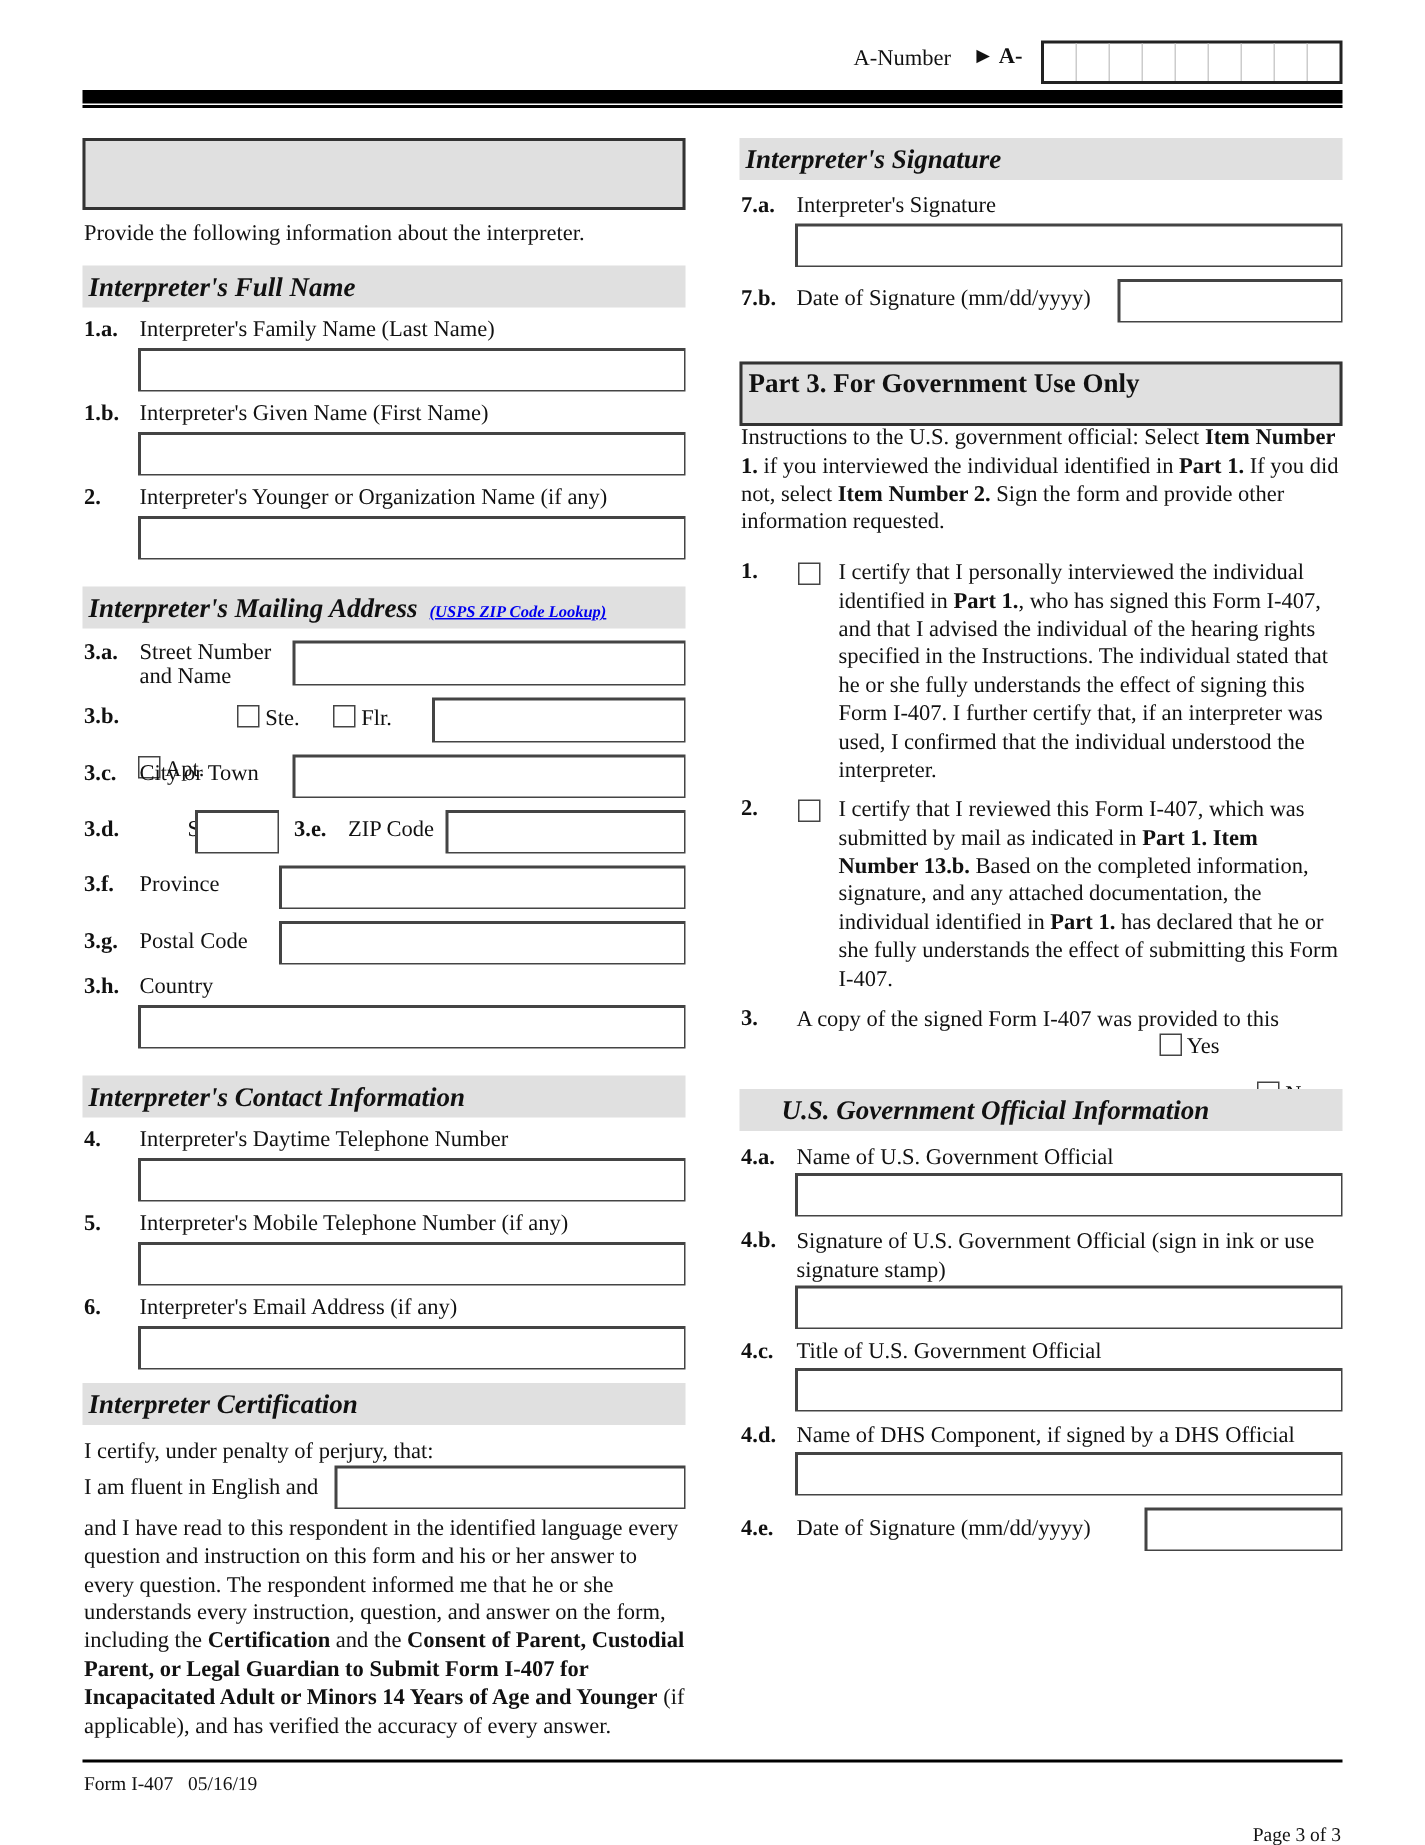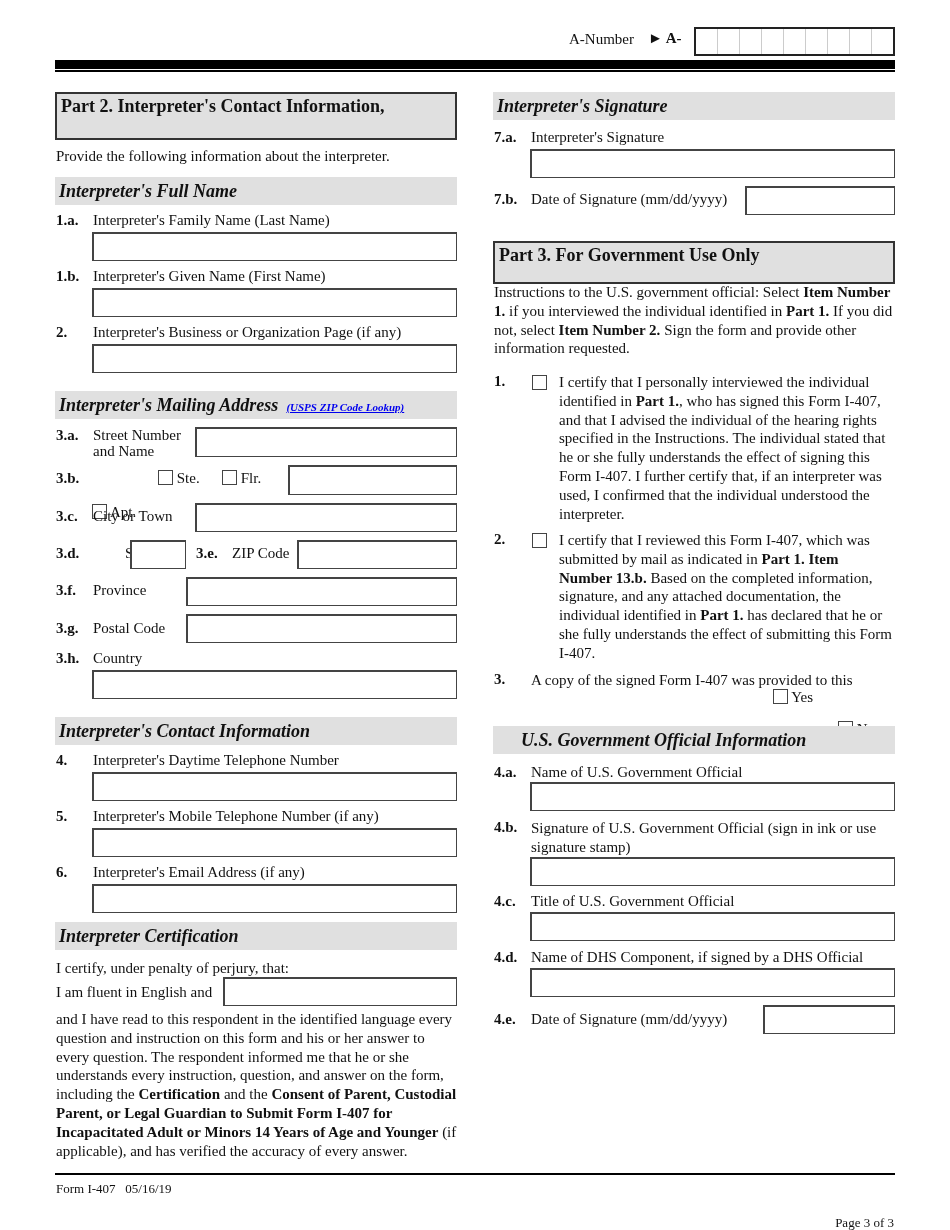--- a/index.html
+++ b/index.html
@@ -46,36 +46,35 @@
     <div class="anum-cell"></div>
     <div class="anum-cell"></div>
     <div class="anum-cell"></div>
     <div class="anum-cell"></div>
     <div class="anum-cell"></div>
   </div>
 <div class="abs top-rule"></div>
 <div class="abs top-rule2"></div>
 
 <div class="abs part-header" style="left:55px; top:92px; width:402px; height:48px;">
-  <div>Part 2.  Interpreter's Contact Information,</div>
 </div>
 <div class="abs para" style="left:56px; top:147px;">Provide the following information about the interpreter.</div>
 
 <div class="abs section-header" style="left:55px; top:177px; width:402px;">Interpreter's Full Name</div>
 
 <div class="abs num" style="left:56px; top:212px;">1.a.</div>
 <div class="abs label" style="left:93px; top:212px;">Interpreter's Family Name (Last Name)</div>
 <div class="abs field" style="left:92px; top:232px; width:365px; height:29px;"></div>
 
 <div class="abs num" style="left:56px; top:268px;">1.b.</div>
 <div class="abs label" style="left:93px; top:268px;">Interpreter's Given Name (First Name)</div>
 <div class="abs field" style="left:92px; top:288px; width:365px; height:29px;"></div>
 
 <div class="abs num" style="left:56px; top:324px;">2.</div>
-<div class="abs label" style="left:93px; top:324px;">Interpreter's Business or Organization Page (if any)</div>
+<div class="abs label" style="left:93px; top:324px;">Interpreter's Younger or Organization Name (if any)</div>
 <div class="abs field" style="left:92px; top:344px; width:365px; height:29px;"></div>
 
 <div class="abs section-header" style="left:55px; top:391px; width:402px;">
   <span>Interpreter's Mailing Address</span><a>(USPS ZIP Code Lookup)</a>
 </div>
 
 <div class="abs num" style="left:56px; top:427px;">3.a.</div>
 <div class="abs label" style="left:93px; top:427px; line-height:16px;">
   <div>Street Number</div>
   <div>and Name</div>

